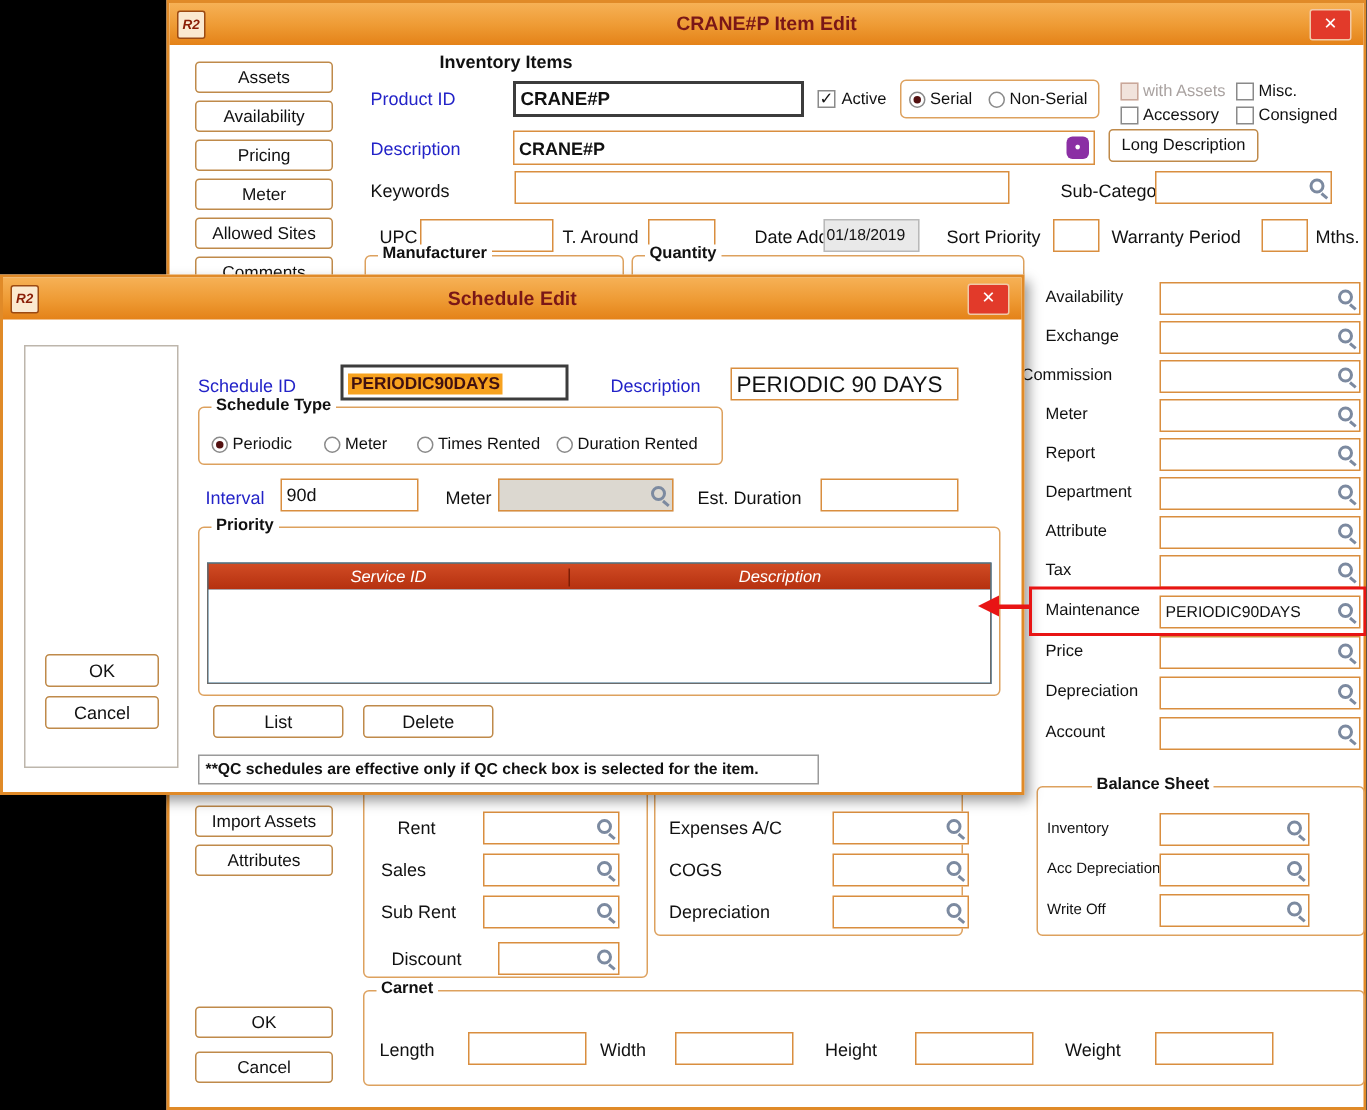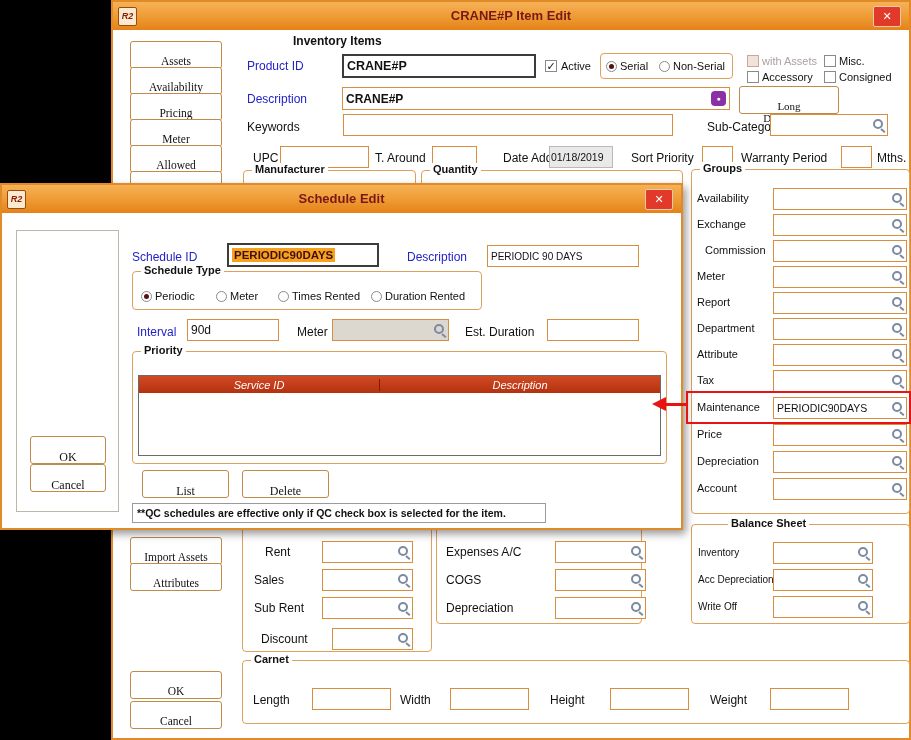--- a/index.html
+++ b/index.html
@@ -12,21 +12,21 @@
             background:linear-gradient(180deg,#f6b156,#ee9a33 55%,#e48218);}
   .wtitle{position:absolute;left:40px;right:40px;top:6px;text-align:center;
           font-size:13px;font-weight:bold;color:#7a1717;white-space:nowrap;}
   .closebtn{position:absolute;right:8px;top:4px;width:26px;height:19px;background:#e23a2a;
             color:#fff;font-size:11px;line-height:19px;text-align:center;border-radius:2px;
             border:1px solid #f0c9a8;}
   .appicon{position:absolute;left:5px;top:5px;width:17px;height:17px;background:#fbe9d0;
            border:1px solid #9c4a12;color:#8a1d06;font-size:9px;font-weight:bold;
            text-align:center;line-height:16px;border-radius:2px;font-style:italic;}
   .btn{position:absolute;background:#fff;border:1px solid #bf8a4a;border-radius:3px;
-       font-size:11.5px;color:#111;font-family:Liberation Serif, serif;text-align:center;padding:13px;height:21px;}
+       font-size:11.5px;color:#111;font-family:Liberation Sans, sans-serif;text-align:center;padding:0;height:21px;}
   .lb{position:absolute;font-size:12px;color:#111;white-space:nowrap;}
   .lb.blue{color:#2323c8;}
   .lb.bold{font-weight:bold;}
   .lb.sm{font-size:11px;}
   .lb.xs{font-size:10px;}
   .lb.gray{color:#a9a2a0;}
   .tinp{position:absolute;box-sizing:border-box;border:1px solid #d98e3f;background:#fff;
         font-size:12px;padding:0 3px;font-family:inherit;height:22px;color:#111;outline:none;}
   .tinp.focus{border:2px solid #3c3c3c;font-weight:bold;font-size:12.5px;}
   .tinp.ro{background:#e9e9e9;border-color:#b9b9b9;}
@@ -133,34 +133,31 @@
     <input class="tinp" style="left: 728px; top: 144px; width: 31px;" value="">
     <span class="lb" style="left:764px;top:149px">Mths.</span>
 
     <div class="grp" style="left:130px;top:168px;width:173px;height:60px">
       <span class="grp-title">Manufacturer</span>
     </div>
     <div class="grp" style="left:308px;top:168px;width:262px;height:60px">
       <span class="grp-title">Quantity</span>
     </div>
 
-    <div class="grp" style="left:578px;top:167px;width:219px;height:345px">
-      <span class="grp-title">Groups</span>
-    </div>
     <span class="lb sm" style="left:584px;top:190px">Availability</span>
     <div class="magfield" style="left:660px;top:186px;width:134px">
       <span class="val"></span>
         <span class="mag"></span>
     </div>
     <span class="lb sm" style="left:584px;top:216px">Exchange</span>
     <div class="magfield" style="left:660px;top:212px;width:134px">
       <span class="val"></span>
         <span class="mag"></span>
     </div>
-    <span class="lb sm" style="left:592px;top:242px">Commission</span>
+    <span class="lb sm" style="left:568px;top:242px">Commission</span>
     <div class="magfield" style="left:660px;top:238px;width:134px">
       <span class="val"></span>
         <span class="mag"></span>
     </div>
     <span class="lb sm" style="left:584px;top:268px">Meter</span>
     <div class="magfield" style="left:660px;top:264px;width:134px">
       <span class="val"></span>
         <span class="mag"></span>
     </div>
     <span class="lb sm" style="left:584px;top:294px">Report</span>
@@ -285,21 +282,21 @@
 
     <div class="panel" style="left:14px;top:45px;width:103px;height:282px"></div>
     <button class="btn" style="left:28px;top:251px;width:76px;height:22px;font-size:12px">OK</button>
     <button class="btn" style="left:28px;top:279px;width:76px;height:22px;font-size:12px">Cancel</button>
 
     <span class="lb blue" style="left:130px;top:65px">Schedule ID</span>
     <div class="tinp focus" style="left:225px;top:58px;width:152px;height:24px;line-height:20px">
       <span class="hl">PERIODIC90DAYS</span>
     </div>
     <span class="lb blue" style="left:405px;top:65px">Description</span>
-    <input class="tinp" style="left: 485px; top: 60px; width: 152px; font-size: 10px;" value="PERIODIC 90 DAYS">
+    <input class="tinp" style="left: 485px; top: 60px; width: 152px; font-size: 15px;" value="PERIODIC 90 DAYS">
 
     <div class="grp" style="left:130px;top:86px;width:350px;height:39px">
       <span class="grp-title">Schedule Type</span>
       <span class="radio sel" style="left:8px;top:19px"></span>
       <span class="rlb" style="left:22px;top:18px">Periodic</span>
       <span class="radio" style="left:83px;top:19px"></span>
       <span class="rlb" style="left:97px;top:18px">Meter</span>
       <span class="radio" style="left:145px;top:19px"></span>
       <span class="rlb" style="left:159px;top:18px">Times Rented</span>
       <span class="radio" style="left:238px;top:19px"></span>

